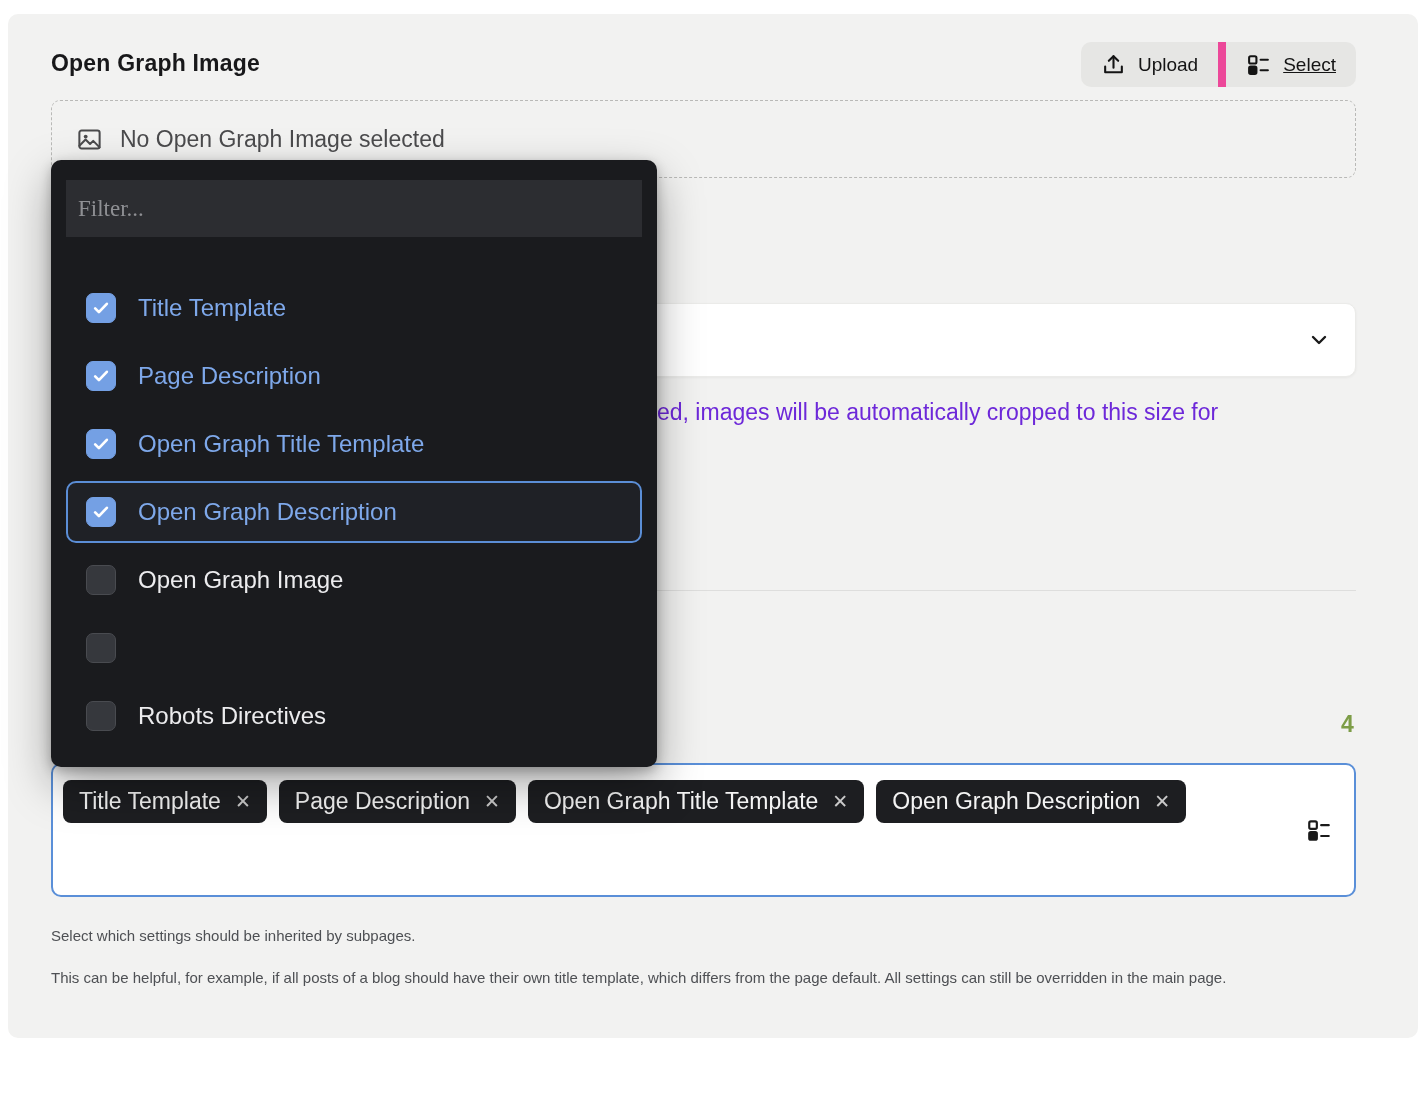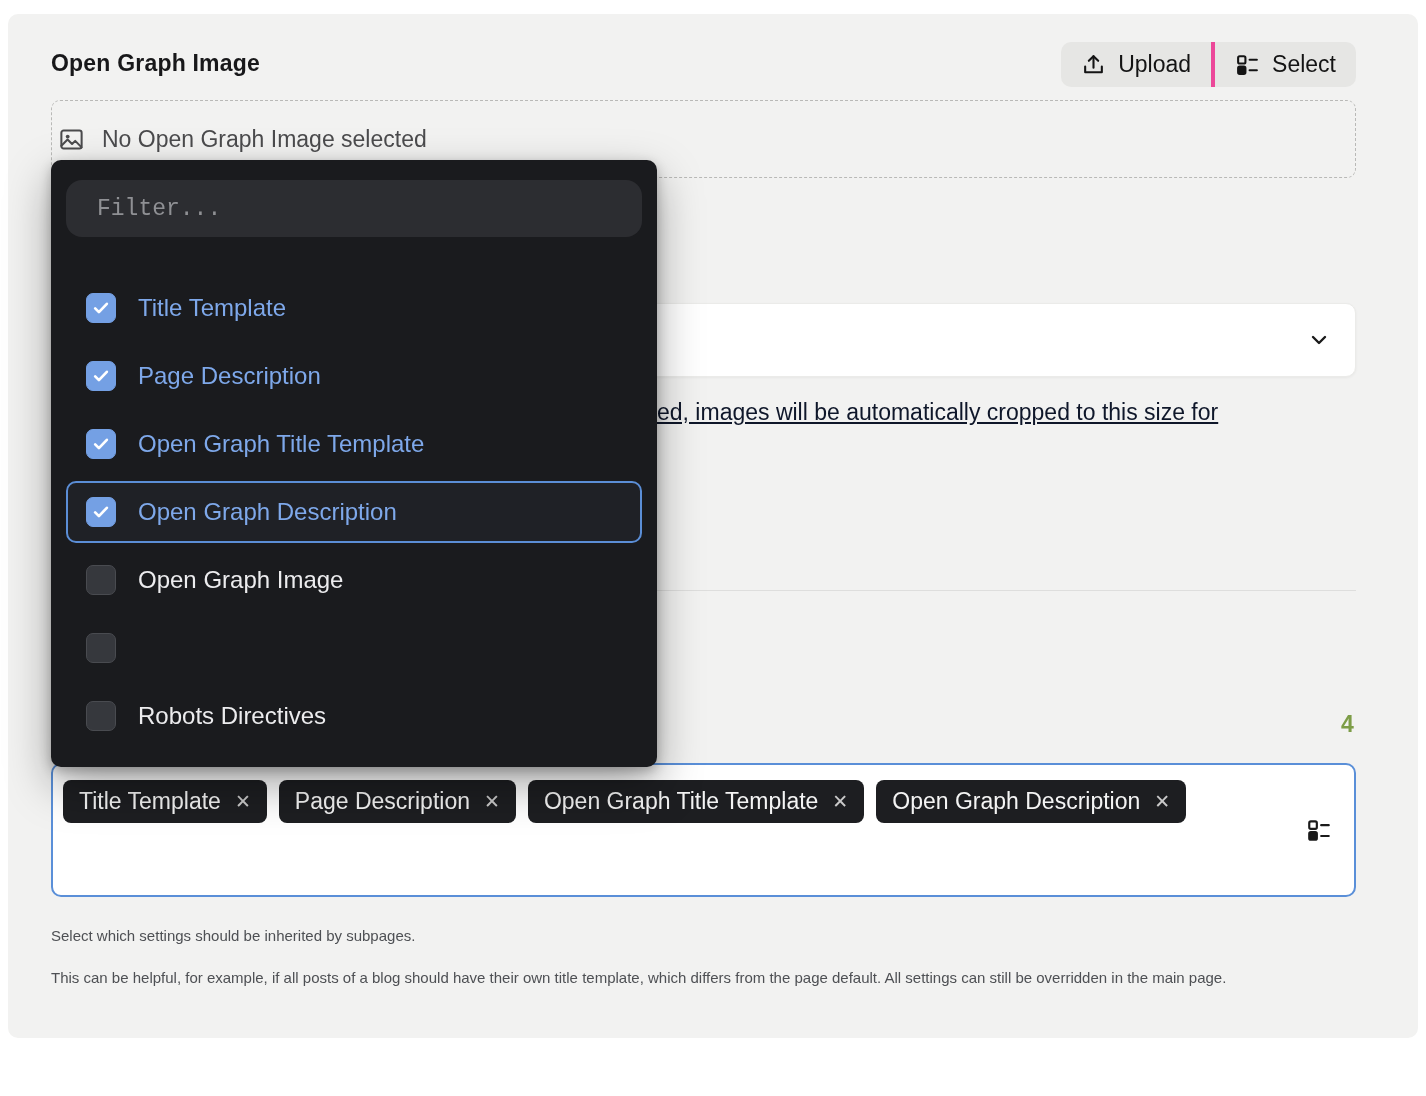--- a/index.html
+++ b/index.html
@@ -8,37 +8,37 @@
   .canvas { position:relative; width:1426px; height:1056px; background:#ffffff; }
   .panel { position:absolute; left:8px; right:8px; top:14px; bottom:18px;
     background:#f2f2f1; border-radius:10px; }
 
   .field-label { position:absolute; left:51px; top:50px; font-size:23px; font-weight:600;
     color:#18181a; letter-spacing:.2px; }
 
   .btn-group { position:absolute; top:42px; right:70px; display:flex;
     background:#e6e6e4; border-radius:10px; overflow:hidden; }
   .btn { display:flex; align-items:center; gap:12px; height:45px; padding:0 20px;
-    background:transparent; border:none; font-size:23px; font-weight:500; color:#141414;
+    background:transparent; border:none; font-size:19px; font-weight:500; color:#141414;
     font-family:inherit; cursor:pointer; }
-  .btn-right { border-left:4px solid #ec4899; }
+  .btn-right { border-left:8px solid #ec4899;text-decoration:underline; }
   .icon svg { display:block; }
 
   .dropzone { position:absolute; left:51px; top:100px; width:1305px; height:78px;
     border:1px dashed #b9b9b7; border-radius:9px; display:flex; align-items:center;
-    gap:17px; padding-left:6px; }
+    gap:17px; padding-left:24px; }
   .dz-text { font-size:23px; color:#4b4b4d; }
 
   .selectbox { position:absolute; left:51px; top:303px; width:1305px; height:74px;
     background:#ffffff; border:1px solid #ebebe9; border-radius:10px;
     box-shadow:0 1px 3px rgba(0,0,0,.05); }
   .chevron { position:absolute; right:24px; top:50%; transform:translateY(-50%); }
 
-  .crop-hint { position:absolute; left:657px; top:399px; font-size:23px; color:#0f172a;
-    white-space:nowrap;text-decoration:underline; }
+  .crop-hint { position:absolute; left:657px; top:399px; font-size:23px; color:#6d28d9;
+    white-space:nowrap; }
 
   .divider { position:absolute; left:51px; top:590px; width:1305px; height:1px;
     background:#dededd; }
 
   .count { position:absolute; left:1341px; top:711px; font-size:23px; font-weight:600;
     color:#7d9d47; }
 
   .multiselect { position:absolute; left:51px; top:763px; width:1305px; height:134px;
     background:#ffffff; border:2px solid #5a8fd8; border-radius:10px;
     padding:15px 80px 15px 10px; }
@@ -47,22 +47,22 @@
     color:#f4f4f4; border-radius:8px; padding:8px 16px; font-size:23px; line-height:27px; }
   .tag-remove { font-size:19px; color:#c9c9c9; cursor:pointer; line-height:1; }
   .ms-icon { position:absolute; right:22px; top:50%; transform:translateY(-50%); }
 
   .help { position:absolute; left:51px; top:915px; width:1295px; font-size:15px;
     color:#4e5054; line-height:42px; }
 
   .dropdown { position:absolute; left:51px; top:160px; width:606px; background:#1a1b1e;
     border-radius:10px; padding:20px 15px 14px 15px; z-index:10;
     box-shadow:0 18px 45px rgba(0,0,0,.35), 0 4px 12px rgba(0,0,0,.25); }
-  .filter { width:100%; height:57px; background:#2c2d31; border:none; border-radius:16px;
-    padding:0 31px; font-size:23px; color:#e6e6e8; font-family:Liberation Mono, monospace; outline:none; }
+  .filter { width:100%; height:57px; background:#2c2d31; border:none; border-radius:0;
+    padding:0 12px; font-size:23px; color:#e6e6e8; font-family:Liberation Serif, serif; outline:none; }
   .filter::placeholder { color:#8f9094; }
   .opts { margin-top:40px; }
   .opt { display:flex; align-items:center; gap:22px; height:62px; padding-left:18px;
     border:2px solid transparent; border-radius:10px; margin-bottom:6px; cursor:pointer; }
   .opt.focused { border-color:#5b8ed6; background:#1f2126; }
   .cb { width:30px; height:30px; border-radius:7px; flex:0 0 30px;
     background:#36383d; border:1px solid #494b50;
     display:flex; align-items:center; justify-content:center; }
   .opt.checked .cb { background:#74a0e4; border-color:#74a0e4; }
   .cb svg { width:20px; height:20px; display:block; }

